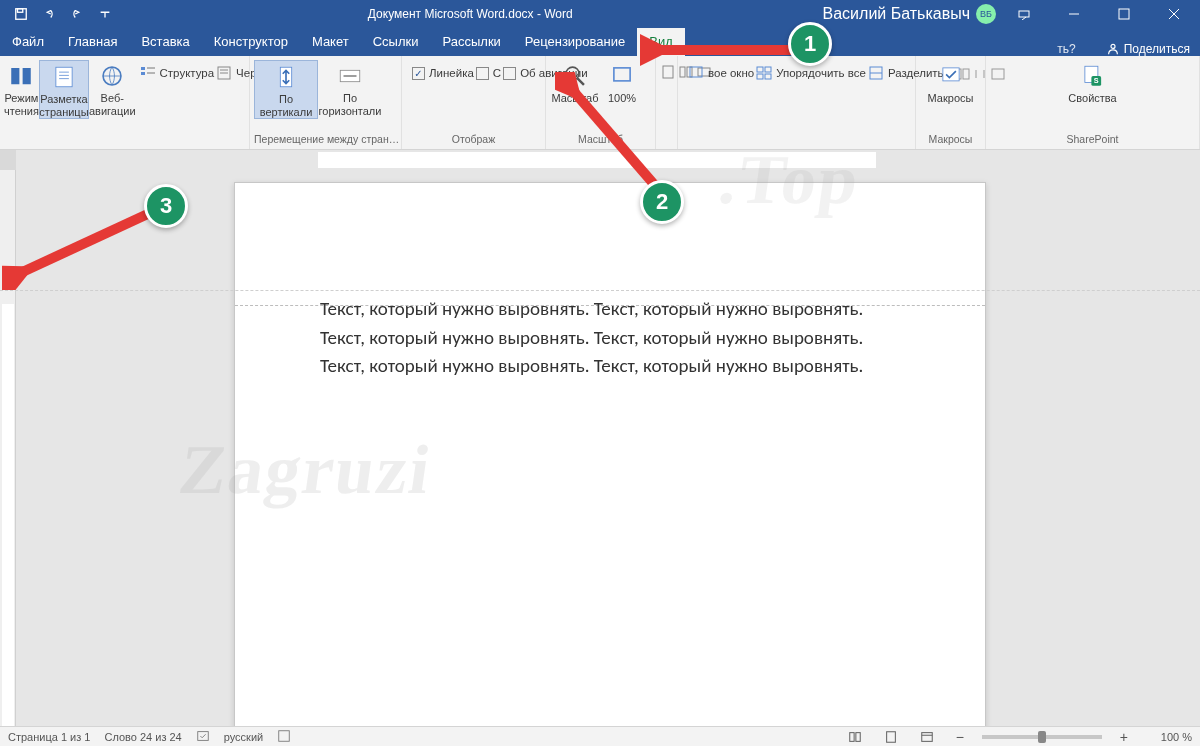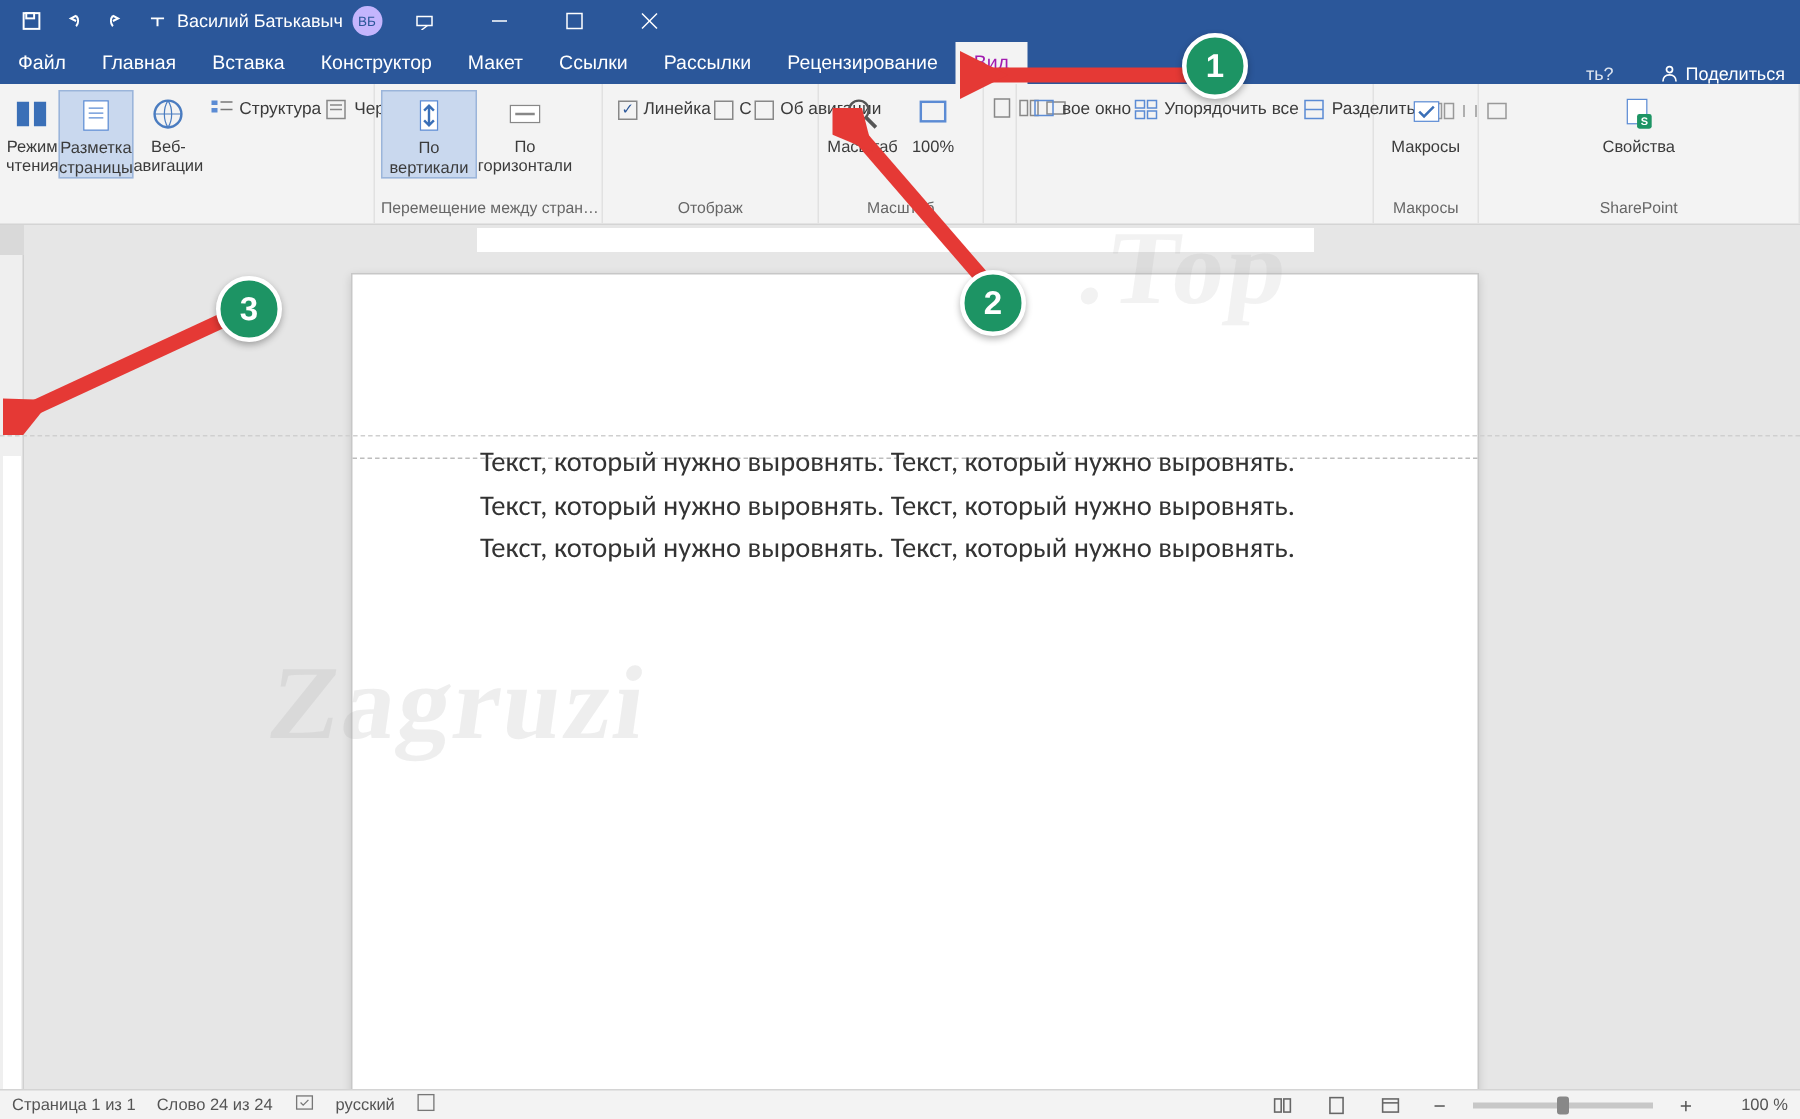--- a/index.html
+++ b/index.html
@@ -5,28 +5,28 @@
   * { box-sizing: border-box; margin: 0; padding: 0; font-family: "Segoe UI", Tahoma, sans-serif; }
   body { width: 1200px; height: 746px; overflow: hidden; background: #e6e6e6; position: relative; font-size: 12px; color: #3b3b3b; }
 
   
   .titlebar { height: 28px; background: #2b579a; color: #fff; display: flex; align-items: center; }
   .qat { display: flex; align-items: center; padding-left: 8px; gap: 2px; }
   .qat-btn { width: 26px; height: 26px; display:flex; align-items:center; justify-content:center; color:#fff; }
   .qat-btn svg { width:14px; height:14px; fill:none; stroke:#fff; stroke-width:1.5; }
   .title-center { flex:1; text-align:center; font-size:12px; }
   .title-right { display:flex; align-items:center; gap:6px; padding-right:4px; }
-  .user-badge { width:20px;height:20px;border-radius:50%;background:#c4b5fd;color:#2b579a;font-size:9px;display:flex;align-items:center;justify-content:center;}
+  .user-badge { width:20px;height:20px;border-radius:50%;background:#86efac;color:#2b579a;font-size:9px;display:flex;align-items:center;justify-content:center;}
   .winbtn { width:44px;height:28px;display:flex;align-items:center;justify-content:center;}
   .winbtn svg{width:12px;height:12px;stroke:#fff;stroke-width:1;fill:none;}
 
   
   .tabrow { height:28px; background:#2b579a; color:#fff; display:flex; align-items:flex-end; }
   .tab { padding:0 12px; height:28px; line-height:28px; font-size:13px; cursor:default; }
-  .tab.active { background:#f3f3f3; color:#a21caf; }
+  .tab.active { background:#f3f3f3; color:#15803d; }
   .tab-spacer{flex:1;}
   .tell-me{opacity:.85;font-size:12px;padding-right:20px;}
   .share{display:flex;align-items:flex-end;gap:4px;height:28px;padding:0 10px;}
 
   
   .ribbon { height:94px; background:#f3f3f3; border-bottom:1px solid #d4d4d4; display:flex; }
   .group { border-right:1px solid #e1e1e1; display:flex; flex-direction:column; }
   .group-body { flex:1; display:flex; align-items:flex-start; padding:4px 4px 0 4px; }
   .group-label { height:16px; font-size:10.5px; text-align:center; color:#666; white-space:nowrap; overflow:hidden; padding:0 4px;}
   .bigbtn { width:50px; display:flex; flex-direction:column; align-items:center; padding-top:2px; font-size:11px; text-align:center; line-height:1.15; }
@@ -90,22 +90,23 @@
         <svg viewBox="0 0 16 16">
           <path d="M6 4a6 6 0 0 0 0 8M6 4l4 2-4 2"></path>
         </svg>
       </div>
     <div class="qat-btn">
         <svg viewBox="0 0 16 16">
           <path d="M3 6h10M8 6v6"></path>
         </svg>
       </div>
   </div>
+  <div class="title-center">Документ Microsoft Word.docx  -  Word</div>
   <div class="title-right">
-    <span style="font-size:12px;">Василий Батькавыч</span>
+    <span style="font-size:16px;">Василий Батькавыч</span>
     <span class="user-badge">ВБ</span>
     <div class="winbtn">
         <svg viewBox="0 0 12 12">
           <rect x="1" y="3" width="10" height="6"></rect>
           <path d="M4 12l4-3"></path>
         </svg>
       </div>
     <div class="winbtn">
         <svg viewBox="0 0 12 12">
           <line x1="1" y1="6" x2="11" y2="6"></line>

